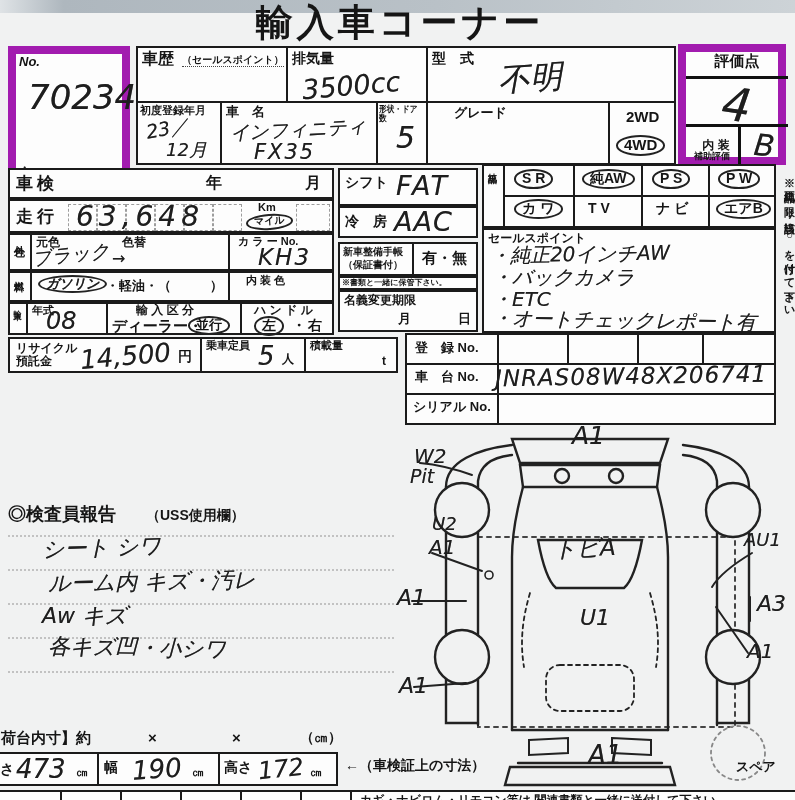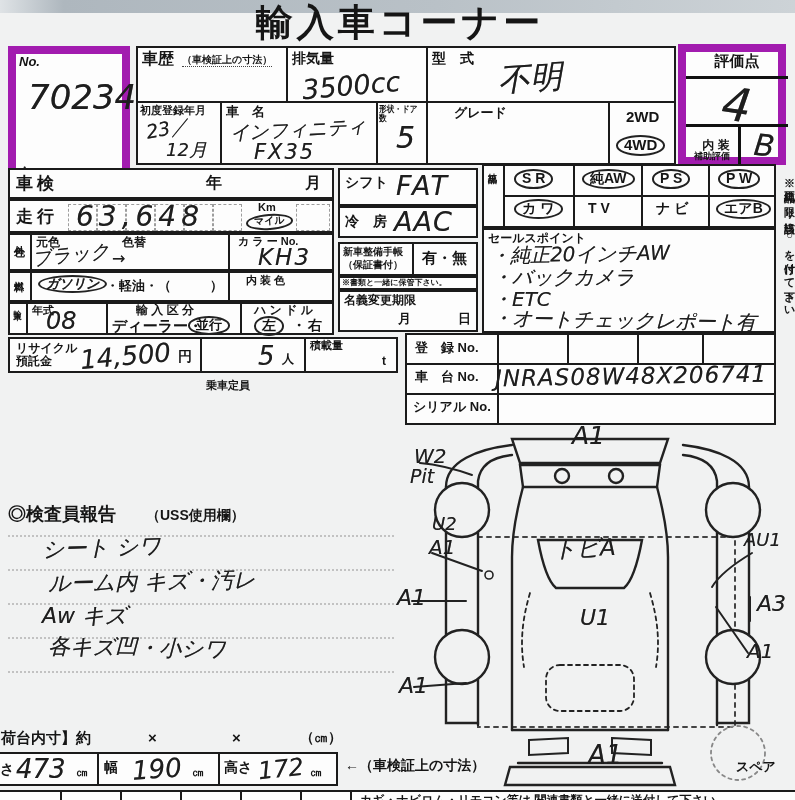--- a/index.html
+++ b/index.html
@@ -29,21 +29,21 @@
   <div class="abs lbl" style="left:225px;top:4px;width:350px;text-align:center;font-size:37px;letter-spacing:4px;">輸入車コーナー</div>
 
   <div class="box3" style="left:8px;top:46px;width:122px;height:160px;">
     <span class="lbl" style="position:absolute;left:3px;top:1px;font-size:13px;font-style:italic;">No.</span>
     <span class="hw" style="position:absolute;left:12px;top:26px;font-size:34px;">70234</span>
     <div style="position:absolute;left:4px;top:112px;width:2px;height:26px;background:#222;transform:rotate(18deg);"></div>
   </div>
 
   <div class="box" style="left:136px;top:46px;width:152px;height:57px;padding-left:16px;">
     <span class="lbl" style="position:absolute;left:4px;top:3px;font-size:16px;">車歴</span>
-    <span class="lbl" style="position:absolute;left:44px;top:7px;font-size:10px;border-bottom:1px dotted #444;">（車検証上の寸法）</span>
+    <span class="lbl" style="position:absolute;left:44px;top:7px;font-size:10px;border-bottom:1px dotted #444;">（セールスポイント）</span>
   </div>
   <div class="box" style="left:286px;top:46px;width:142px;height:57px;">
     <span class="lbl" style="position:absolute;left:4px;top:3px;font-size:14px;">排気量</span>
     <span class="hw" style="position:absolute;left:14px;top:24px;font-size:27px;transform:rotate(-5deg);">3500cc</span>
   </div>
   <div class="box" style="left:426px;top:46px;width:250px;height:57px;">
     <span class="lbl" style="position:absolute;left:4px;top:3px;font-size:14px;">型　式</span>
     <span class="hw" style="position:absolute;left:70px;top:14px;font-size:32px;transform:rotate(-4deg);">不明</span>
   </div>
 
@@ -144,21 +144,21 @@
     <span class="lbl" style="position:absolute;left:282px;top:14px;font-size:14px;">・</span>
     <span class="lbl" style="position:absolute;left:298px;top:14px;font-size:14px;">右</span>
   </div>
 
   <div class="box" style="left:8px;top:337px;width:390px;height:36px;">
     <div class="lbl" style="position:absolute;left:6px;top:3px;font-size:12px;">リサイクル</div>
     <div class="lbl" style="position:absolute;left:6px;top:16px;font-size:12px;">預託金</div>
     <span class="hw" style="position:absolute;left:70px;top:4px;font-size:26px;transform:rotate(-5deg);">14,500</span>
     <span class="lbl" style="position:absolute;left:168px;top:10px;font-size:14px;">円</span>
     <div class="vline" style="left:190px;top:0;height:32px;"></div>
-    <span class="lbl" style="position:absolute;left:196px;top:1px;font-size:11px;margin-top:40px;">乗車定員</span>
+    <span class="lbl" style="position:absolute;left:196px;top:1px;font-size:11px;">乗車定員</span>
     <span class="hw" style="position:absolute;left:248px;top:4px;font-size:26px;">5</span>
     <span class="lbl" style="position:absolute;left:272px;top:14px;font-size:12px;">人</span>
     <div class="vline" style="left:294px;top:0;height:32px;"></div>
     <span class="lbl" style="position:absolute;left:300px;top:1px;font-size:11px;">積載量</span>
     <span class="lbl" style="position:absolute;left:372px;top:16px;font-size:12px;">t</span>
   </div>
 
 
   <div class="abs" style="left:8px;top:505px;width:390px;height:230px;">
     <span class="lbl" style="position:absolute;left:0;top:0;font-size:18px;">◎検査員報告</span>

